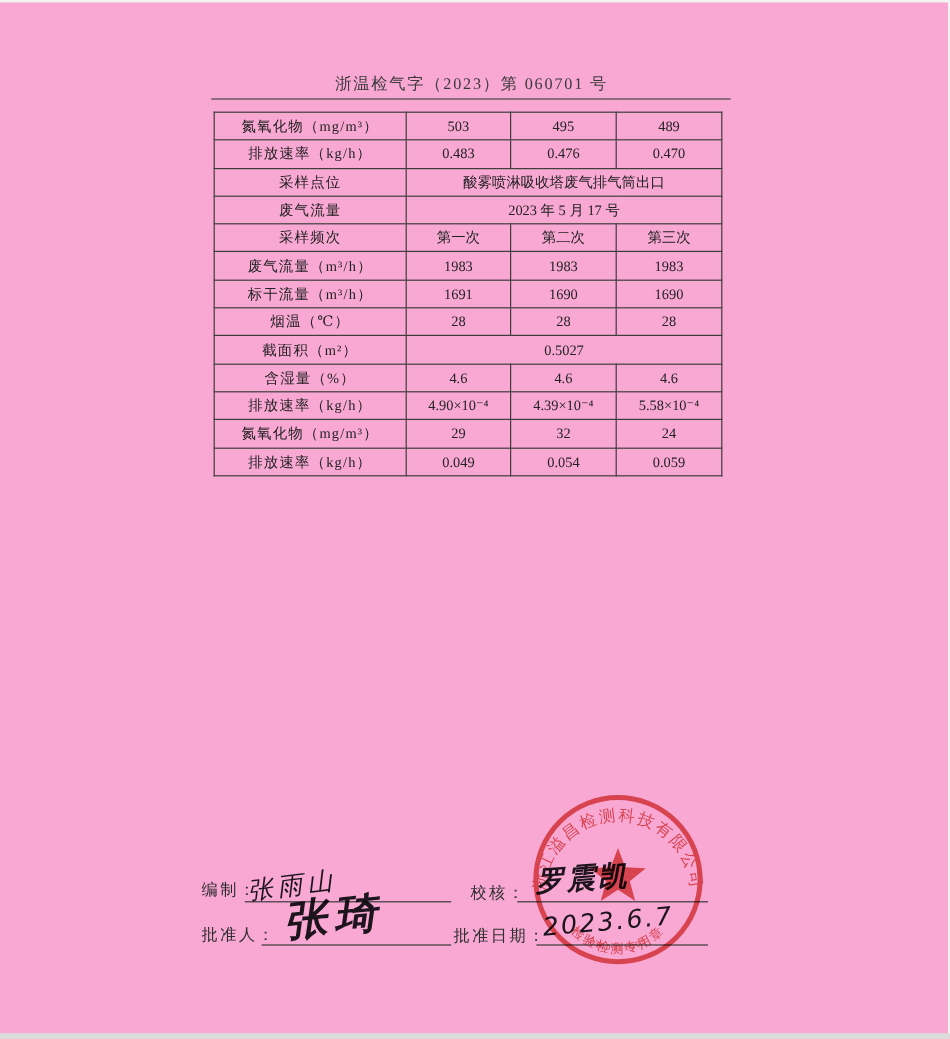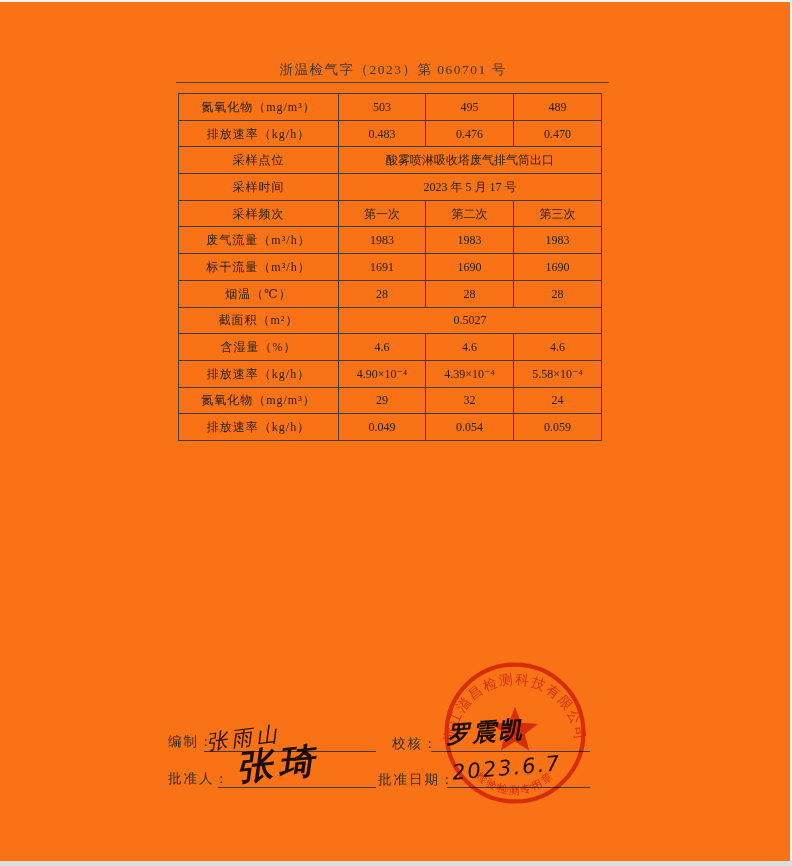--- a/index.html
+++ b/index.html
@@ -2,36 +2,36 @@
 <html><head>
 <meta charset="utf-8">
 <style>
   html,body{margin:0;padding:0;}
   body{
     width:792px;height:866px;position:relative;overflow:hidden;
     background:#ffffff;
     font-family:"Liberation Serif","DejaVu Serif",serif;
     color:#2b2b2b;
   }
-  .sheet{position:absolute;inset:0;background:#f97316;}
+  .sheet{position:absolute;inset:0;background:#f9a8d4;}
   .edge-top{position:absolute;left:0;top:0;width:100%;height:2px;background:#f4f4f4;}
   .edge-bottom{position:absolute;left:0;bottom:0;width:100%;height:5px;background:#dcdcdc;}
   .edge-right{position:absolute;right:0;top:0;width:2px;height:100%;background:#f2f2f2;}
 
   .doc-number{
     position:absolute;left:178px;top:61px;width:430px;
     text-align:center;font-size:13.5px;letter-spacing:1.5px;color:#3a3a3a;
   }
   .header-rule{
     position:absolute;left:176px;top:82px;width:433px;height:0;
     border-top:1.4px solid #4a4a4a;
   }
 
   table.report{
-    position:absolute;left:178px;top:93px;width:423px;height:348px;
+    position:absolute;left:178px;top:93px;width:423px;height:304px;
     border-collapse:collapse;table-layout:fixed;
   }
   table.report td{
     border:1px solid #3d3d3d;
     text-align:center;vertical-align:middle;
     font-size:12px;line-height:1;color:#222;
     padding:0 2px;white-space:nowrap;overflow:hidden;
   }
   table.report td.lbl{letter-spacing:1px;}
 
@@ -85,21 +85,21 @@
           <td class="lbl">排放速率（kg/h）</td>
           <td>0.483</td>
           <td>0.476</td>
           <td>0.470</td>
         </tr>
         <tr>
           <td class="lbl">采样点位</td>
           <td colspan="3">酸雾喷淋吸收塔废气排气筒出口</td>
         </tr>
         <tr>
-          <td class="lbl">采样时间</td>
+          <td class="lbl">废气流量</td>
           <td colspan="3">2023 年 5 月 17 号</td>
         </tr>
         <tr>
           <td class="lbl">采样频次</td>
           <td>第一次</td>
           <td>第二次</td>
           <td>第三次</td>
         </tr>
         <tr>
           <td class="lbl">废气流量（m³/h）</td>

